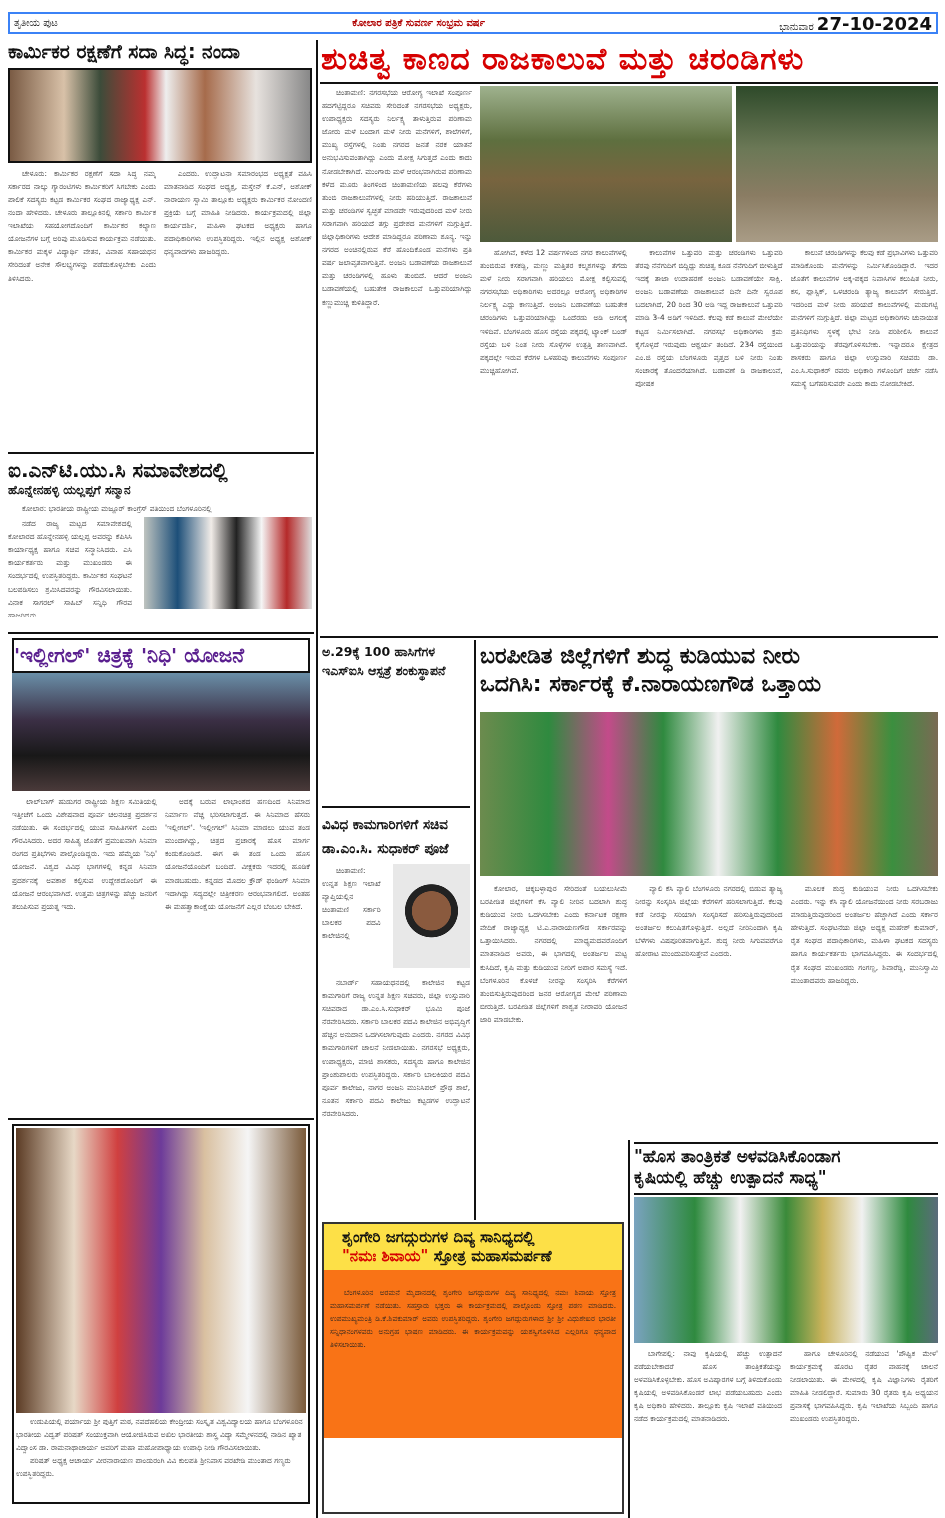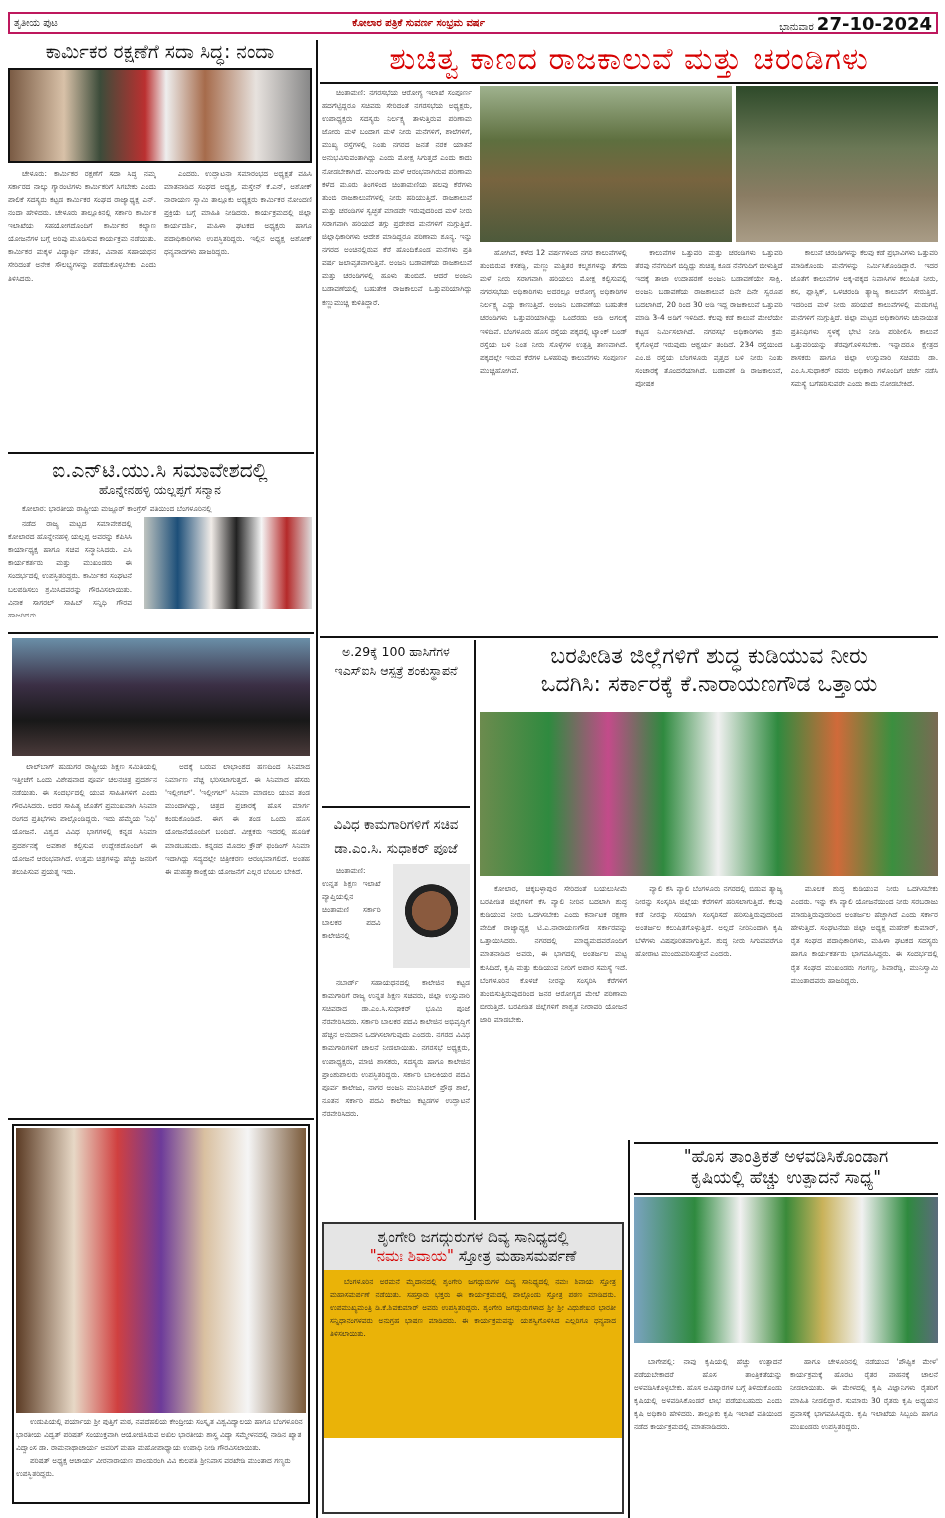--- a/index.html
+++ b/index.html
@@ -1,23 +1,23 @@
 <!DOCTYPE html>
 <html><head>
 <meta charset="utf-8">
 <style>
 *{box-sizing:border-box;margin:0;padding:0}
 body{width:945px;height:1518px;background:#fff;font-family:"DejaVu Sans",sans-serif;color:#111;position:relative;overflow:hidden}
 .abs{position:absolute}
-.topbar{left:8px;top:12px;width:930px;height:22px;border:2px solid #be185d;display:flex;align-items:center;justify-content:space-between;padding:0 4px;font-size:10px}
+.topbar{left:8px;top:12px;width:930px;height:22px;border:2px solid #3b82f6;display:flex;align-items:center;justify-content:space-between;padding:0 4px;font-size:10px}
 .topbar .mid{color:#b00000;font-weight:bold}
 .topbar .date b{font-size:18px}
 .vline{background:#111;width:2px}
 .hline{background:#111;height:2px}
-.head{font-weight:normal;text-align:center;line-height:1.25}
+.head{font-weight:bold;line-height:1.25}
 .red{color:#d60000}
 .body{font-size:7.4px;line-height:13.1px;color:#333;text-align:justify;overflow:hidden}
 .body p{text-indent:14px}
 .cols{display:flex;gap:8px}
 .cols .body{flex:1}
 .photo{overflow:hidden}
 .box{border:2px solid #111}
 </style>
 </head>
 <body>
@@ -54,20 +54,21 @@
   <div style="display:flex;gap:12px;margin-top:2px">
     <div class="body" style="flex:1;height:100px">
         <p>ನಡೆದ ರಾಜ್ಯ ಮಟ್ಟದ ಸಮಾವೇಶದಲ್ಲಿ ಕೋಲಾರದ ಹೊನ್ನೇನಹಳ್ಳಿ ಯಲ್ಲಪ್ಪ ಅವರನ್ನು ಕೆಪಿಸಿಸಿ ಕಾರ್ಯಾಧ್ಯಕ್ಷ ಹಾಗೂ ಸಚಿವ ಸನ್ಮಾನಿಸಿದರು. ಎಸಿ ಕಾರ್ಯಕರ್ತರು ಮತ್ತು ಮುಖಂಡರು ಈ ಸಂದರ್ಭದಲ್ಲಿ ಉಪಸ್ಥಿತರಿದ್ದರು. ಕಾರ್ಮಿಕರ ಸಂಘಟನೆ ಬಲಪಡಿಸಲು ಶ್ರಮಿಸಿದವರನ್ನು ಗೌರವಿಸಲಾಯಿತು. ವಿನಾಕ ಸಾಗರಲ್ ಸಾಹಿಬ್ ಸನ್ನಿಧಿ ಗೌರವ ಹಾಜರಿದ್ದರು.</p>
       </div>
     <div class="photo" style="width:168px;height:92px;background:linear-gradient(90deg,#bfc4c0,#1d4f79 20%,#f1ece8 40%,#222 55%,#f5f5f5 70%,#b52a2a 85%,#ddd)"></div>
   </div>
 </section>
 <div class="abs hline" style="left:8px;top:632px;width:306px"></div>
 
 <section class="abs" style="left:12px;top:638px;width:298px">
+  <h2 class="head box" style="font-size:20px;color:#5a1f8f;padding:3px 0">'ಇಲ್ಲೀಗಲ್' ಚಿತ್ರಕ್ಕೆ 'ನಿಧಿ' ಯೋಜನೆ</h2>
   <div class="photo" style="height:118px;background:linear-gradient(180deg,#6a8fa8 0%,#3b2f45 40%,#181818 70%,#4a3a3a 100%)"></div>
   <div class="cols" style="margin-top:4px;height:350px">
     <div class="body">
         <p>ಲಾಲ್‌ಬಾಗ್ ಹುಡುಗರ ರಾಷ್ಟ್ರೀಯ ಶಿಕ್ಷಣ ಸಮಿತಿಯಲ್ಲಿ ಇತ್ತೀಚೆಗೆ ಒಂದು ವಿಶೇಷವಾದ ಪೂರ್ವ ಚಲನಚಿತ್ರ ಪ್ರದರ್ಶನ ನಡೆಯಿತು. ಈ ಸಂದರ್ಭದಲ್ಲಿ ಯುವ ಸಾಹಿತಿಗಳಿಗೆ ಎಂದು ಗೌರವಿಸಿದರು. ಅದರ ಸಾಹಿತ್ಯ ಜೊತೆಗೆ ಪ್ರಮುಖವಾಗಿ ಸಿನಿಮಾ ರಂಗದ ಪ್ರತಿಭೆಗಳು ಪಾಲ್ಗೊಂಡಿದ್ದರು. ಇದು ಹೆಮ್ಮೆಯ 'ನಿಧಿ' ಯೋಜನೆ. ವಿಶ್ವದ ವಿವಿಧ ಭಾಗಗಳಲ್ಲಿ ಕನ್ನಡ ಸಿನಿಮಾ ಪ್ರದರ್ಶನಕ್ಕೆ ಅವಕಾಶ ಕಲ್ಪಿಸುವ ಉದ್ದೇಶದೊಂದಿಗೆ ಈ ಯೋಜನೆ ಆರಂಭವಾಗಿದೆ. ಉತ್ತಮ ಚಿತ್ರಗಳನ್ನು ಹೆಚ್ಚು ಜನರಿಗೆ ತಲುಪಿಸುವ ಪ್ರಯತ್ನ ಇದು.</p>
       </div>
     <div class="body">
         <p>ಅದಕ್ಕೆ ಬರುವ ಲಾಭಾಂಶದ ಹಣದಿಂದ ಸಿನಿಮಾದ ನಿರ್ಮಾಣ ವೆಚ್ಚ ಭರಿಸಲಾಗುತ್ತದೆ. ಈ ಸಿನಿಮಾದ ಹೆಸರು 'ಇಲ್ಲೀಗಲ್'. 'ಇಲ್ಲೀಗಲ್' ಸಿನಿಮಾ ಮಾಡಲು ಯುವ ತಂಡ ಮುಂದಾಗಿದ್ದು, ಚಿತ್ರದ ಪ್ರಚಾರಕ್ಕೆ ಹೊಸ ಮಾರ್ಗ ಕಂಡುಕೊಂಡಿದೆ. ಈಗ ಈ ತಂಡ ಒಂದು ಹೊಸ ಯೋಜನೆಯೊಂದಿಗೆ ಬಂದಿದೆ. ವೀಕ್ಷಕರು ಇದರಲ್ಲಿ ಹೂಡಿಕೆ ಮಾಡಬಹುದು. ಕನ್ನಡದ ಮೊದಲ ಕ್ರೌಡ್ ಫಂಡಿಂಗ್ ಸಿನಿಮಾ ಇದಾಗಿದ್ದು ಸದ್ಯದಲ್ಲೇ ಚಿತ್ರೀಕರಣ ಆರಂಭವಾಗಲಿದೆ. ಅಂತಹ ಈ ಮಹತ್ವಾಕಾಂಕ್ಷೆಯ ಯೋಜನೆಗೆ ಎಲ್ಲರ ಬೆಂಬಲ ಬೇಕಿದೆ.</p>
       </div>
   </div>
 </section>
@@ -136,31 +137,31 @@
     </div>
 </div>
 
 <div class="abs vline" style="left:628px;top:1140px;height:378px"></div>
 <div class="abs hline" style="left:634px;top:1142px;width:304px"></div>
 <section class="abs" style="left:634px;top:1146px;width:304px">
   <h2 class="head" style="font-size:17px">"ಹೊಸ ತಾಂತ್ರಿಕತೆ ಅಳವಡಿಸಿಕೊಂಡಾಗ</h2>
   <h2 class="head" style="font-size:17px">ಕೃಷಿಯಲ್ಲಿ ಹೆಚ್ಚು ಉತ್ಪಾದನೆ ಸಾಧ್ಯ"</h2>
   <div class="hline" style="margin-top:4px"></div>
   <div class="photo" style="height:146px;margin-top:2px;background:linear-gradient(90deg,#7aa3c0 0%,#2f8a3f 20%,#f1f1f1 35%,#3a8a3a 50%,#c9b25a 62%,#f1f1f1 75%,#2f8a3f 90%,#5b6b7b 100%)"></div>
-  <div class="cols" style="margin-top:12px;height:150px">
+  <div class="cols" style="margin-top:4px;height:150px">
     <div class="body">
         <p>ಬಾಗೇಪಲ್ಲಿ: ನಾವು ಕೃಷಿಯಲ್ಲಿ ಹೆಚ್ಚು ಉತ್ಪಾದನೆ ಪಡೆಯಬೇಕಾದರೆ ಹೊಸ ತಾಂತ್ರಿಕತೆಯನ್ನು ಅಳವಡಿಸಿಕೊಳ್ಳಬೇಕು. ಹೊಸ ಅವಿಷ್ಕಾರಗಳ ಬಗ್ಗೆ ತಿಳಿದುಕೊಂಡು ಕೃಷಿಯಲ್ಲಿ ಅಳವಡಿಸಿಕೊಂಡರೆ ಲಾಭ ಪಡೆಯಬಹುದು ಎಂದು ಕೃಷಿ ಅಧಿಕಾರಿ ಹೇಳಿದರು. ತಾಲ್ಲೂಕು ಕೃಷಿ ಇಲಾಖೆ ವತಿಯಿಂದ ನಡೆದ ಕಾರ್ಯಕ್ರಮದಲ್ಲಿ ಮಾತನಾಡಿದರು.</p>
       </div>
     <div class="body">
         <p>ಹಾಗೂ ಚೇಳೂರಿನಲ್ಲಿ ನಡೆಯುವ 'ಪೌಷ್ಟಿಕ ಮೇಳ' ಕಾರ್ಯಕ್ರಮಕ್ಕೆ ಹೊರಟ ರೈತರ ವಾಹನಕ್ಕೆ ಚಾಲನೆ ನೀಡಲಾಯಿತು. ಈ ಮೇಳದಲ್ಲಿ ಕೃಷಿ ವಿಜ್ಞಾನಿಗಳು ರೈತರಿಗೆ ಮಾಹಿತಿ ನೀಡಲಿದ್ದಾರೆ. ಸುಮಾರು 30 ರೈತರು ಕೃಷಿ ಅಧ್ಯಯನ ಪ್ರವಾಸಕ್ಕೆ ಭಾಗವಹಿಸಿದ್ದರು. ಕೃಷಿ ಇಲಾಖೆಯ ಸಿಬ್ಬಂದಿ ಹಾಗೂ ಮುಖಂಡರು ಉಪಸ್ಥಿತರಿದ್ದರು.</p>
       </div>
   </div>
 </section>
 
 <section class="abs" style="left:322px;top:1222px;width:302px;height:292px;border:2px solid #333">
-  <div style="background:#e5e5e5;padding:4px 8px">
+  <div style="background:#fde047;padding:4px 18px">
     <h2 class="head" style="font-size:15px">ಶೃಂಗೇರಿ ಜಗದ್ಗುರುಗಳ ದಿವ್ಯ ಸಾನಿಧ್ಯದಲ್ಲಿ</h2>
     <h2 class="head" style="font-size:15px"><span class="red">"ನಮಃ ಶಿವಾಯ"</span><span> ಸ್ತೋತ್ರ ಮಹಾಸಮರ್ಪಣೆ</span></h2>
   </div>
-  <div class="body" style="background:#eab308;color:#222;padding:5px 6px;height:168px">
+  <div class="body" style="background:#f97316;color:#222;padding:16px 6px;height:168px">
       <p>ಬೆಂಗಳೂರಿನ ಅರಮನೆ ಮೈದಾನದಲ್ಲಿ ಶೃಂಗೇರಿ ಜಗದ್ಗುರುಗಳ ದಿವ್ಯ ಸಾನಿಧ್ಯದಲ್ಲಿ ನಮಃ ಶಿವಾಯ ಸ್ತೋತ್ರ ಮಹಾಸಮರ್ಪಣೆ ನಡೆಯಿತು. ಸಹಸ್ರಾರು ಭಕ್ತರು ಈ ಕಾರ್ಯಕ್ರಮದಲ್ಲಿ ಪಾಲ್ಗೊಂಡು ಸ್ತೋತ್ರ ಪಠಣ ಮಾಡಿದರು. ಉಪಮುಖ್ಯಮಂತ್ರಿ ಡಿ.ಕೆ.ಶಿವಕುಮಾರ್ ಅವರು ಉಪಸ್ಥಿತರಿದ್ದರು. ಶೃಂಗೇರಿ ಜಗದ್ಗುರುಗಳಾದ ಶ್ರೀ ಶ್ರೀ ವಿಧುಶೇಖರ ಭಾರತೀ ಸನ್ನಿಧಾನಂಗಳವರು ಅನುಗ್ರಹ ಭಾಷಣ ಮಾಡಿದರು. ಈ ಕಾರ್ಯಕ್ರಮವನ್ನು ಯಶಸ್ವಿಗೊಳಿಸಿದ ಎಲ್ಲರಿಗೂ ಧನ್ಯವಾದ ತಿಳಿಸಲಾಯಿತು.</p>
     </div>
 </section>
 
 </body></html>

